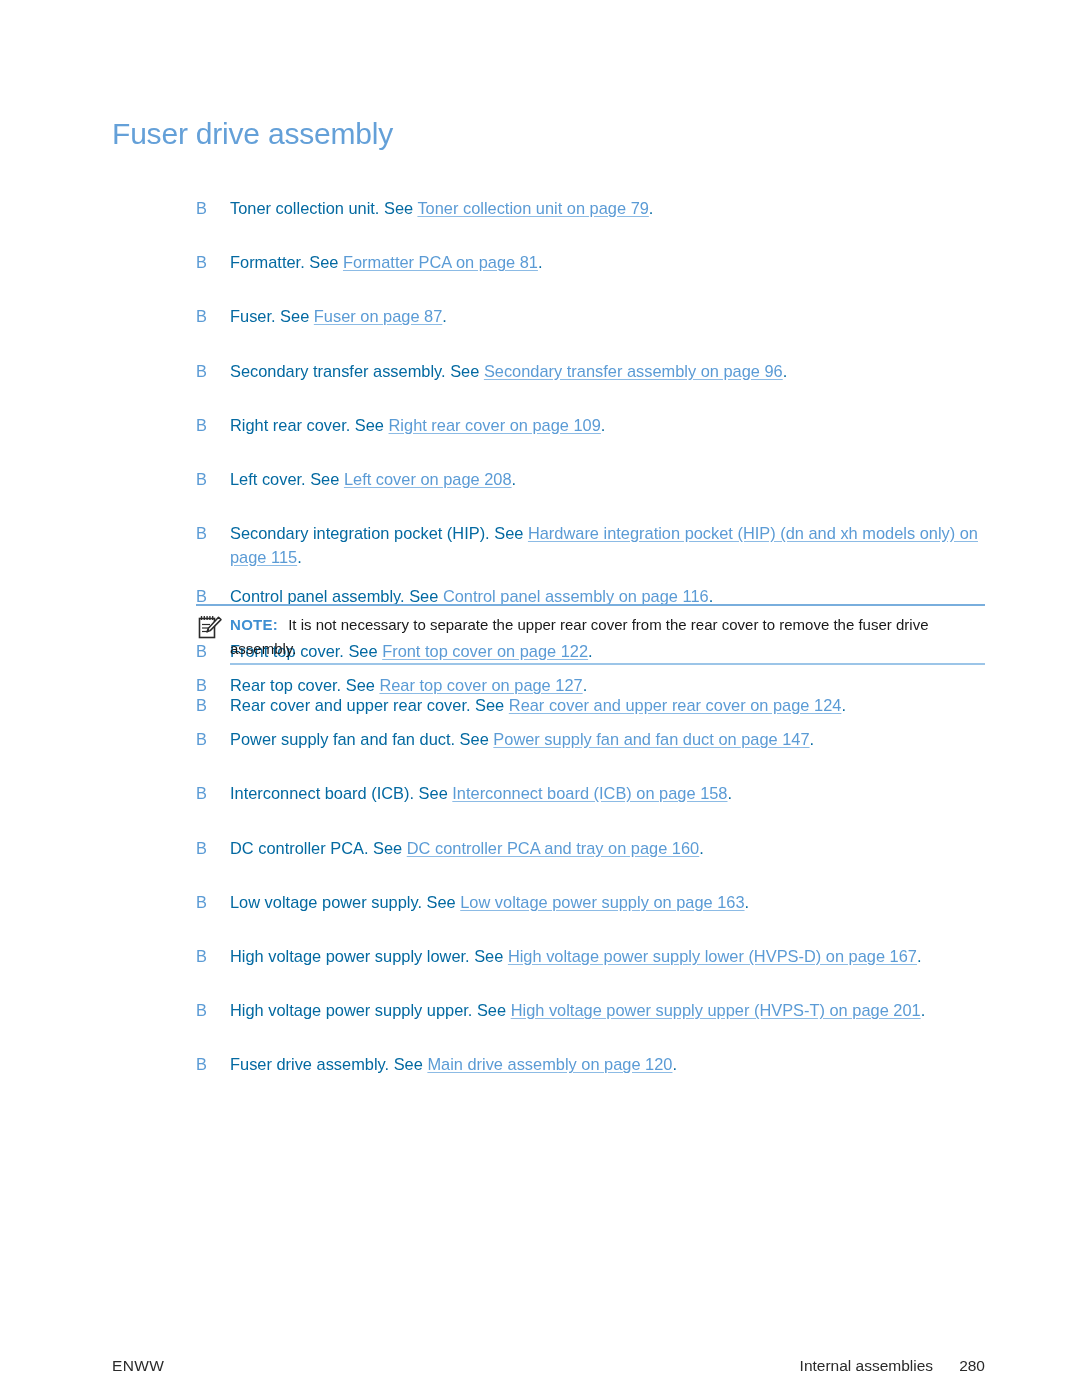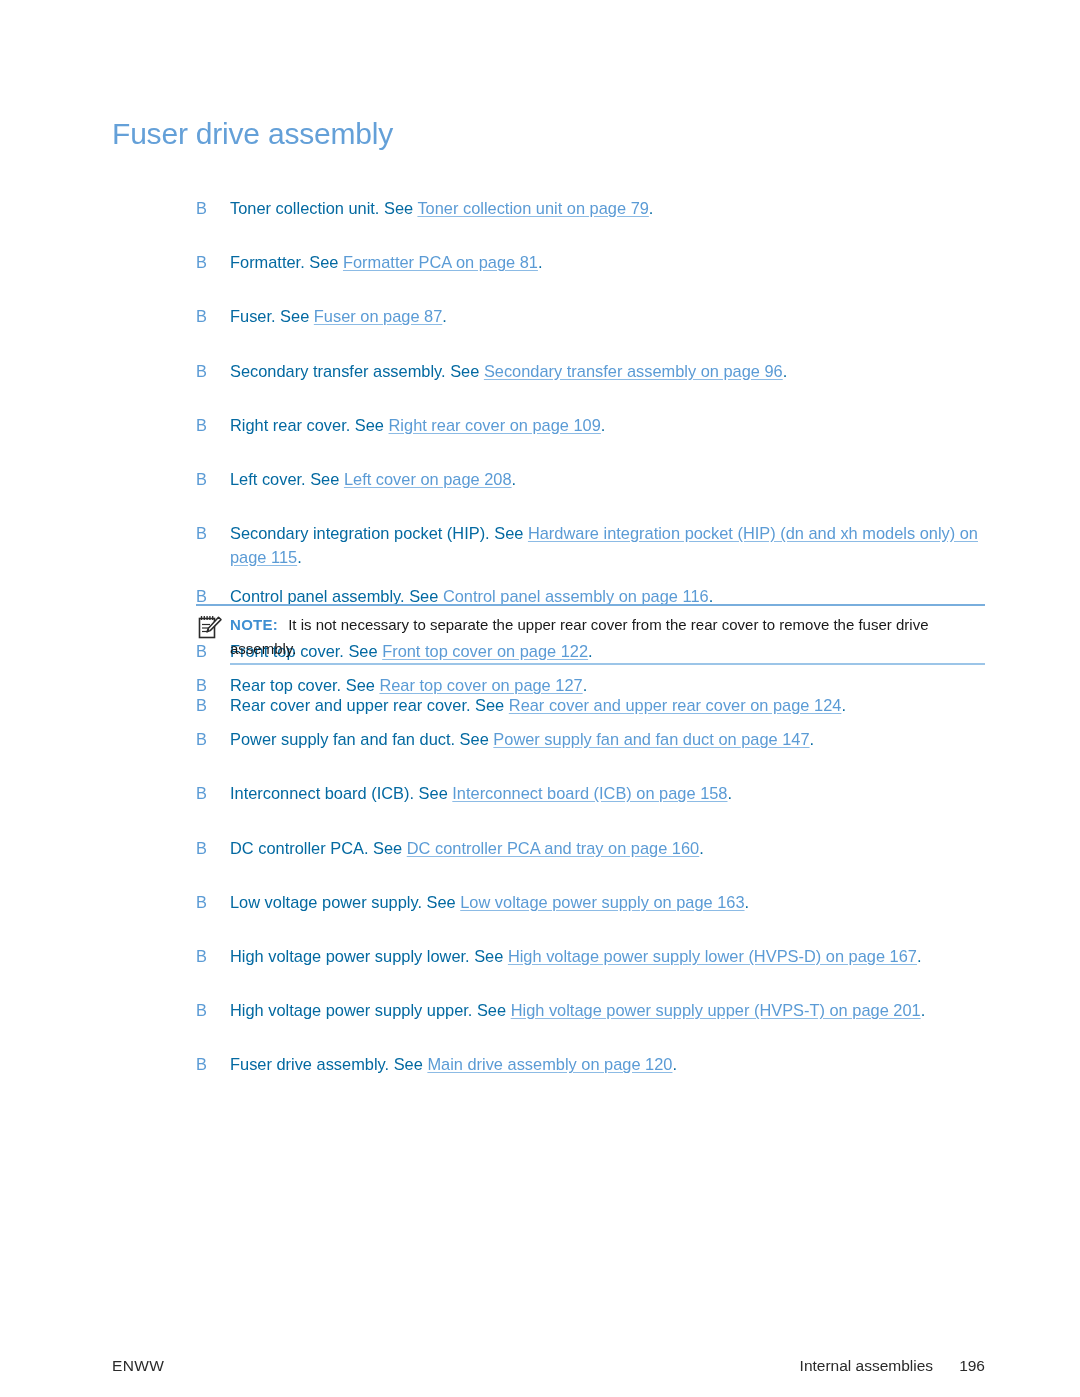--- a/index.html
+++ b/index.html
@@ -213,17 +213,17 @@
       <div class="bullet-row"><span class="bullet-mark">B</span><span class="txt">DC controller PCA. See </span><a class="xref" href="#">DC controller PCA and tray on page 160</a><span class="txt">.</span></div>
       <div class="bullet-row"><span class="bullet-mark">B</span><span class="txt">Low voltage power supply. See </span><a class="xref" href="#">Low voltage power supply on page 163</a><span class="txt">.</span></div>
       <div class="bullet-row"><span class="bullet-mark">B</span><span class="txt">High voltage power supply lower. See </span><a class="xref" href="#">High voltage power supply lower (HVPS-D) on page 167</a><span class="txt">.</span></div>
       <div class="bullet-row"><span class="bullet-mark">B</span><span class="txt">High voltage power supply upper. See </span><a class="xref" href="#">High voltage power supply upper (HVPS-T) on page 201</a><span class="txt">.</span></div>
       <div class="bullet-row"><span class="bullet-mark">B</span><span class="txt">Fuser drive assembly. See </span><a class="xref" href="#">Main drive assembly on page 120</a><span class="txt">.</span></div>
     </div>
 
   <div class="footer">
     <span class="footer-left">ENWW</span>
     <span class="footer-right">
-      <span class="footer-section">Internal assemblies</span><span class="footer-page">196</span>
+      <span class="footer-section">Internal assemblies</span><span class="footer-page">280</span>
     </span>
   </div>
 
 </div>
 
 </body></html>

